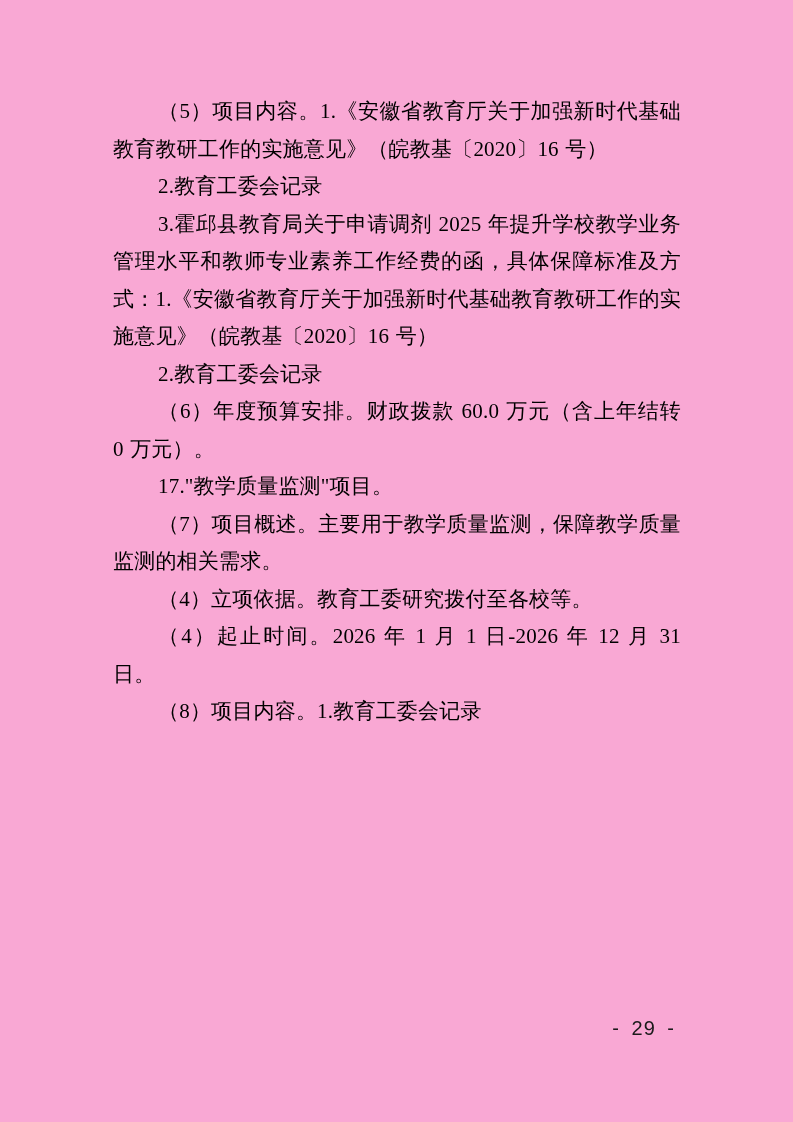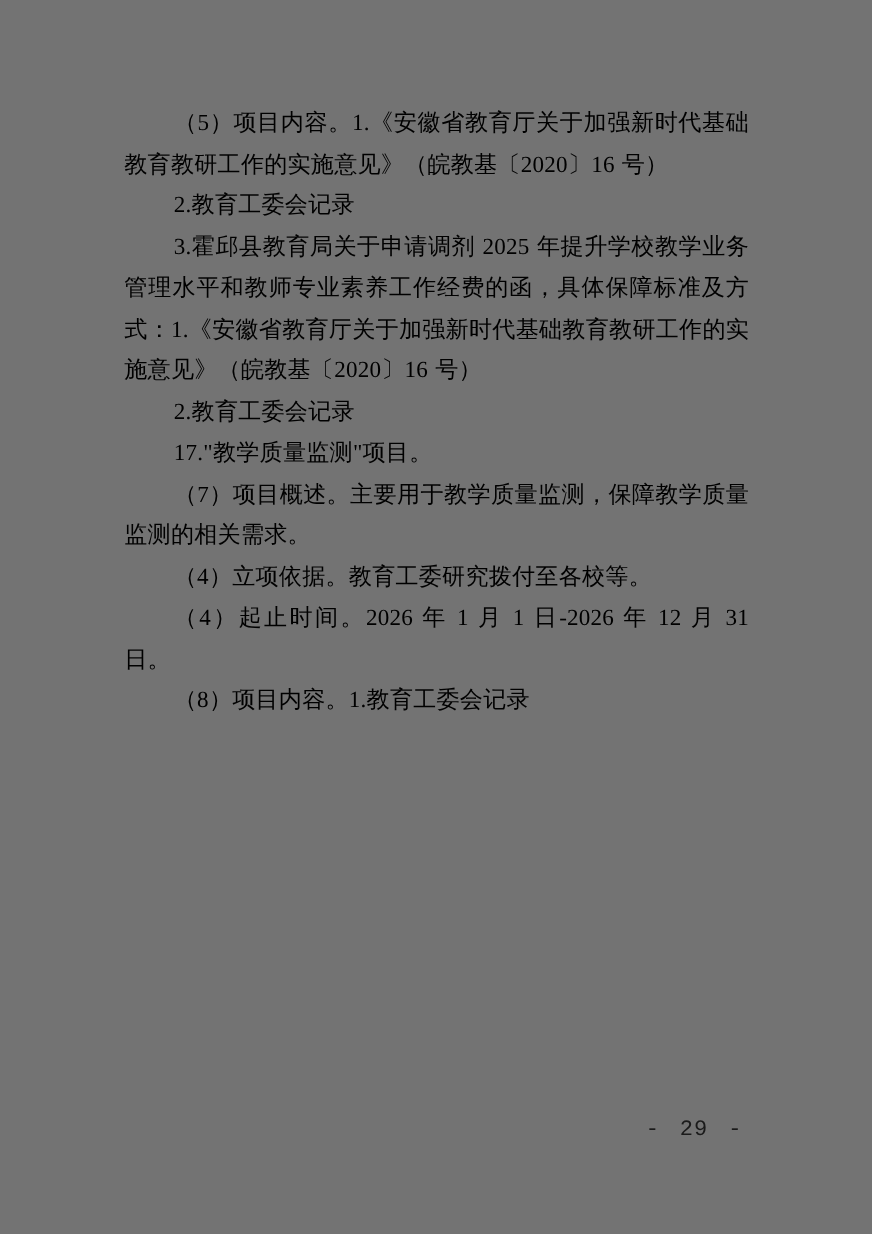--- a/index.html
+++ b/index.html
@@ -4,21 +4,21 @@
 <style>
   html, body {
     margin: 0;
     padding: 0;
     background: #ffffff;
   }
   .page {
     position: relative;
     width: 793px;
     height: 1122px;
-    background: #737373;
+    background: #f9a8d4;
     box-sizing: border-box;
     padding: 93px 112px 16px 113px;
     overflow: hidden;
     font-family: "Liberation Serif", "DejaVu Serif", serif;
     color: #000000;
   }
   .body-text p {
     margin: 0;
     padding: 0;
     font-size: 21px;
@@ -31,33 +31,34 @@
   }
   .page-number {
     position: absolute;
     top: 1016px;
     right: 118px;
     font-size: 20px;
     line-height: 24px;
     letter-spacing: 1px;
     word-spacing: 5px;
     color: #1a1a1a;
-    font-family: Liberation Mono, monospace;
+    font-family: Liberation Sans, sans-serif;
     margin-left: 24px;
   }
 </style>
 </head>
 <body>
 
 <div class="page">
   <div class="body-text">
     <p>（5）项目内容。1.《安徽省教育厅关于加强新时代基础教育教研工作的实施意见》（皖教基〔2020〕16 号）</p>
     <p>2.教育工委会记录</p>
     <p>3.霍邱县教育局关于申请调剂 2025 年提升学校教学业务管理水平和教师专业素养工作经费的函，具体保障标准及方式：1.《安徽省教育厅关于加强新时代基础教育教研工作的实施意见》（皖教基〔2020〕16 号）</p>
     <p>2.教育工委会记录</p>
+    <p>（6）年度预算安排。财政拨款 60.0 万元（含上年结转 0 万元）。</p>
     <p>17."教学质量监测"项目。</p>
     <p>（7）项目概述。主要用于教学质量监测，保障教学质量监测的相关需求。</p>
     <p>（4）立项依据。教育工委研究拨付至各校等。</p>
     <p>（4）起止时间。2026 年 1 月 1 日-2026 年 12 月 31 日。</p>
     <p>（8）项目内容。1.教育工委会记录</p>
   </div>
   <div class="page-number">- 29 -</div>
 </div>
 
 </body></html>

